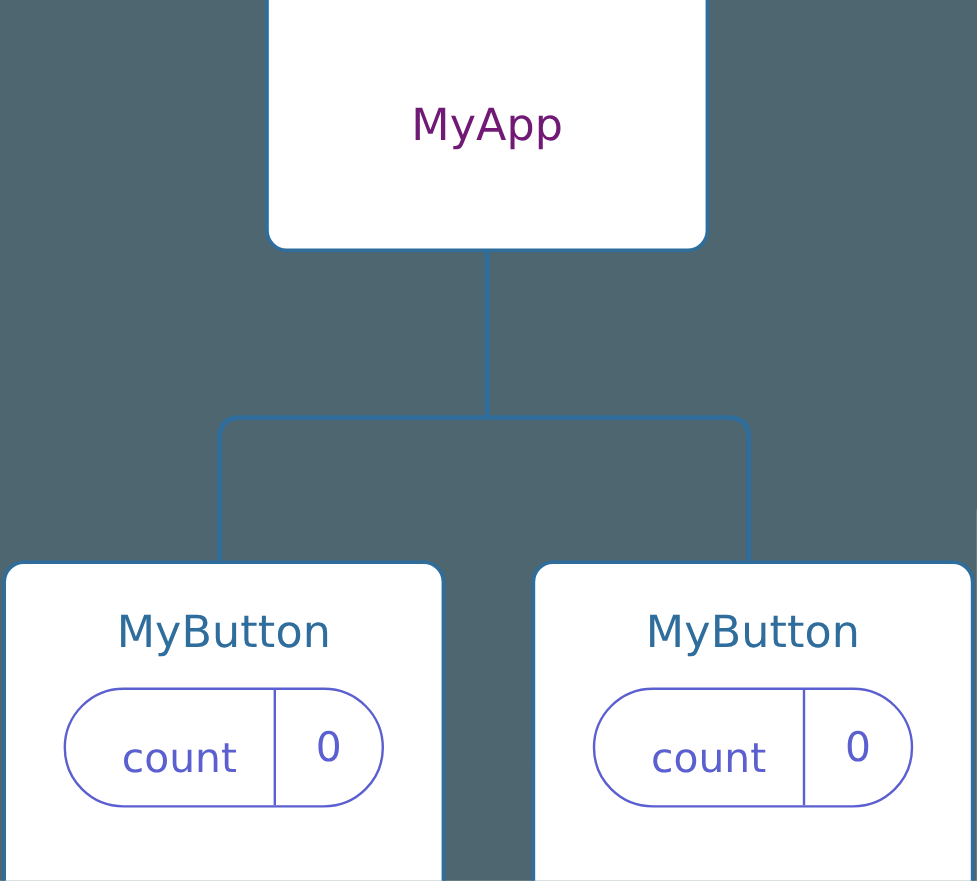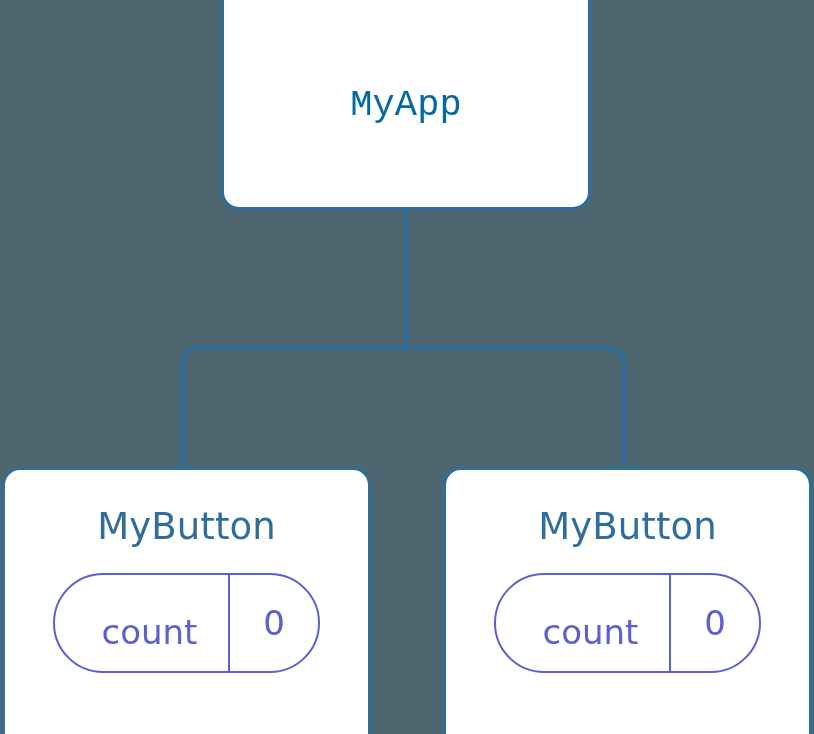--- a/index.html
+++ b/index.html
@@ -112,21 +112,21 @@
 
   <svg id="connectors" viewBox="0 0 814 734" width="814" height="734" fill="none" xmlns="http://www.w3.org/2000/svg">
 
     <path d="M406 209 L406 348" stroke="#2e6d9c" stroke-width="4" fill="none"></path>
 
     <path d="M406 348 L200 348 Q183 348 183 365 L183 467" stroke="#2e6d9c" stroke-width="4" fill="none" stroke-linecap="butt" stroke-linejoin="round"></path>
     <path d="M406 348 L607 348 Q624 348 624 365 L624 467" stroke="#2e6d9c" stroke-width="4" fill="none" stroke-linecap="butt" stroke-linejoin="round"></path>
   </svg>
 
   <div class="node node-root" style="border-color: rgb(46, 109, 156); background: rgb(255, 255, 255);">
-    <div class="node-title" style="color: #0369a1; font-family: Liberation Mono, monospace;">MyApp</div>
+    <div class="node-title" style="color: #701a75;">MyApp</div>
   </div>
 
   <div class="node node-child node-child-left" style="border-color: rgb(46, 109, 156); background: rgb(255, 255, 255);">
     <div class="node-title" style="color: rgb(46, 109, 156);">MyButton</div>
     <div class="pill" style="border-color: rgb(91, 95, 208);">
       <div class="pill-key" style="color: rgb(91, 95, 208); border-left-color: rgb(91, 95, 208);">count</div>
       <div class="pill-value" style="color: rgb(91, 95, 208); border-left-color: rgb(91, 95, 208);">0</div>
     </div>
   </div>
 

